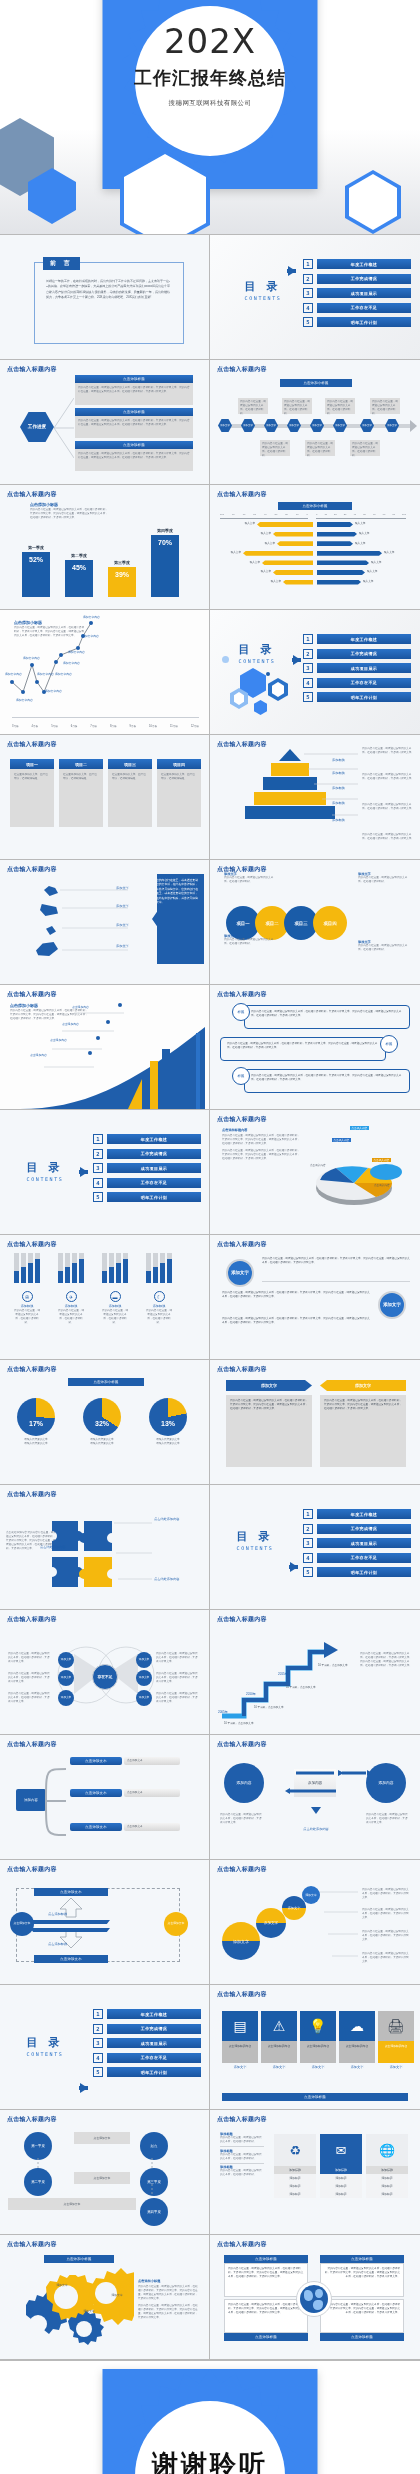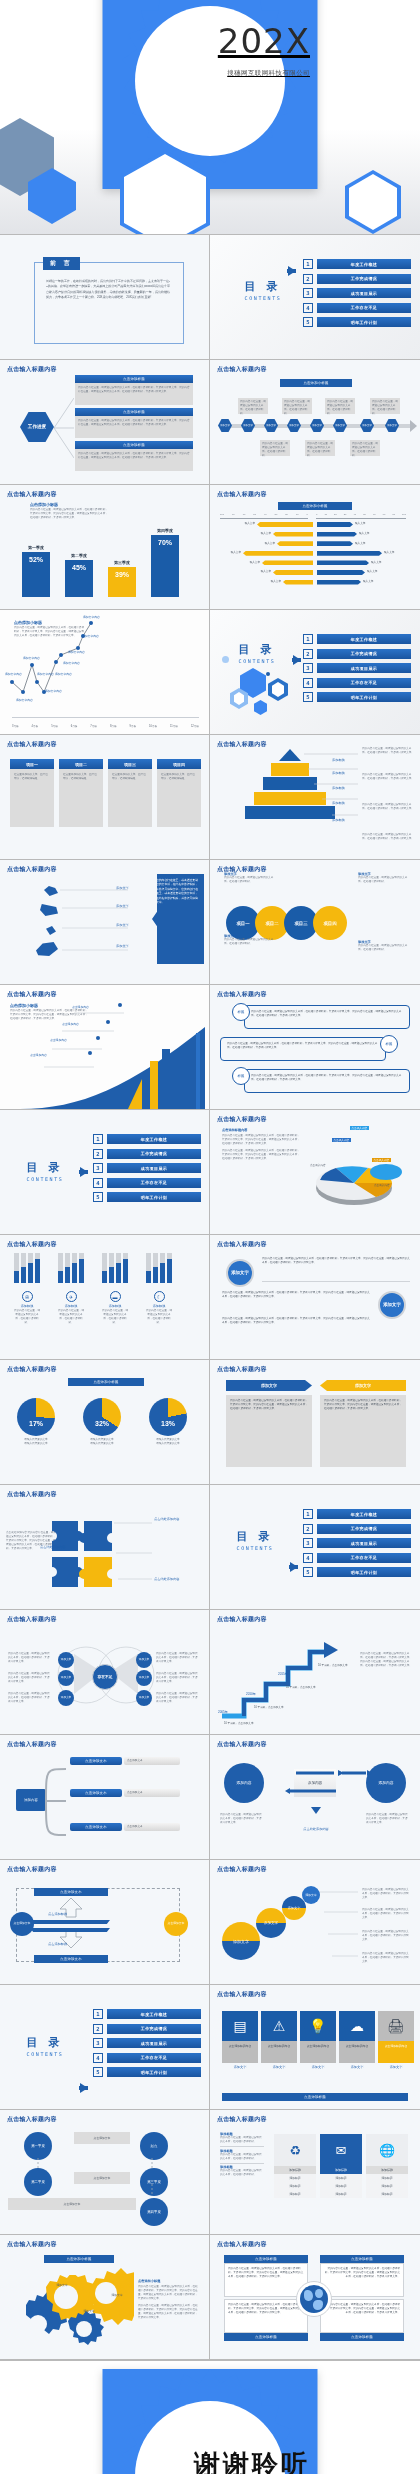--- a/index.html
+++ b/index.html
@@ -36,23 +36,22 @@
     width: 150px; height: 150px;
     border-radius: 50%;
     background: #fff;
   }
   .hero .gear-mask { top: 6px; }
   .hero.end .gear-mask { top: 40px; }
   .hero-txt {
     position: absolute;
     left: 50%; transform: translateX(-50%);
     width: 200px;
-    text-align: right;
+    text-align: center;
     z-index: 6;
-    text-decoration: underline;
   }
   .hero .hero-txt { top: 24px; }
   .cover-year {
     font-size: 34px; font-weight: 400; color: #2b2b2b;
     letter-spacing: 1px; line-height: 1.05;
     font-family: "DejaVu Sans", sans-serif;
   }
   .cover-title {
     font-size: 18px; font-weight: bold; color: #1f1f1f;
     letter-spacing: 1px; margin-top: 6px;
@@ -207,20 +206,21 @@
       <div class="hexo" style="left:120px;top:150px;width:90px;height:100px;background:#3b86f0;"></div>
     </div>
     <svg class="gear" viewBox="0 0 100 100">
       <g fill="#3b86f0">
         <path d="M50 0 L55 7 L62 2 L65 10 L73 8 L74 17 L82 17 L80 25 L88 28 L84 35 L91 40 L85 46 L90 53 L83 57 L86 65 L78 67 L79 76 L71 75 L69 83 L61 80 L57 88 L50 83 L43 88 L39 80 L31 83 L29 75 L21 76 L22 67 L14 65 L17 57 L10 53 L15 46 L9 40 L16 35 L12 28 L20 25 L18 17 L26 17 L27 8 L35 10 L38 2 L45 7 Z"></path>
       </g>
     </svg>
     <div class="gear-mask"></div>
     <div class="hero-txt">
       <div class="cover-year">202X</div>
+      <div class="cover-title">工作汇报年终总结</div>
       <div class="cover-sub">搜穗网互联网科技有限公司</div>
     </div>
   </div>
 
   <div class="grid">
 
     <div class="slide">
       <div class="pf-frame"></div>
       <div class="pf-tag">前 言</div>
       <div class="pf-body">回顾这一年的工作，在取得成绩的同时，我们也找到了工作中的不足和问题，主要表现于一这---的风格。定型还有待进一步探索，尤其是网上的公司产品库充分体现我们xxxxx和我们这个平台能为客户提供良好的商机和快捷方便的服务，导航的功能发挥、质量新的一年，我们将继续努力，力争各项工作更上一个新台阶。20X我们将向前瞻瞻、20X我们勇创 直前!</div>

